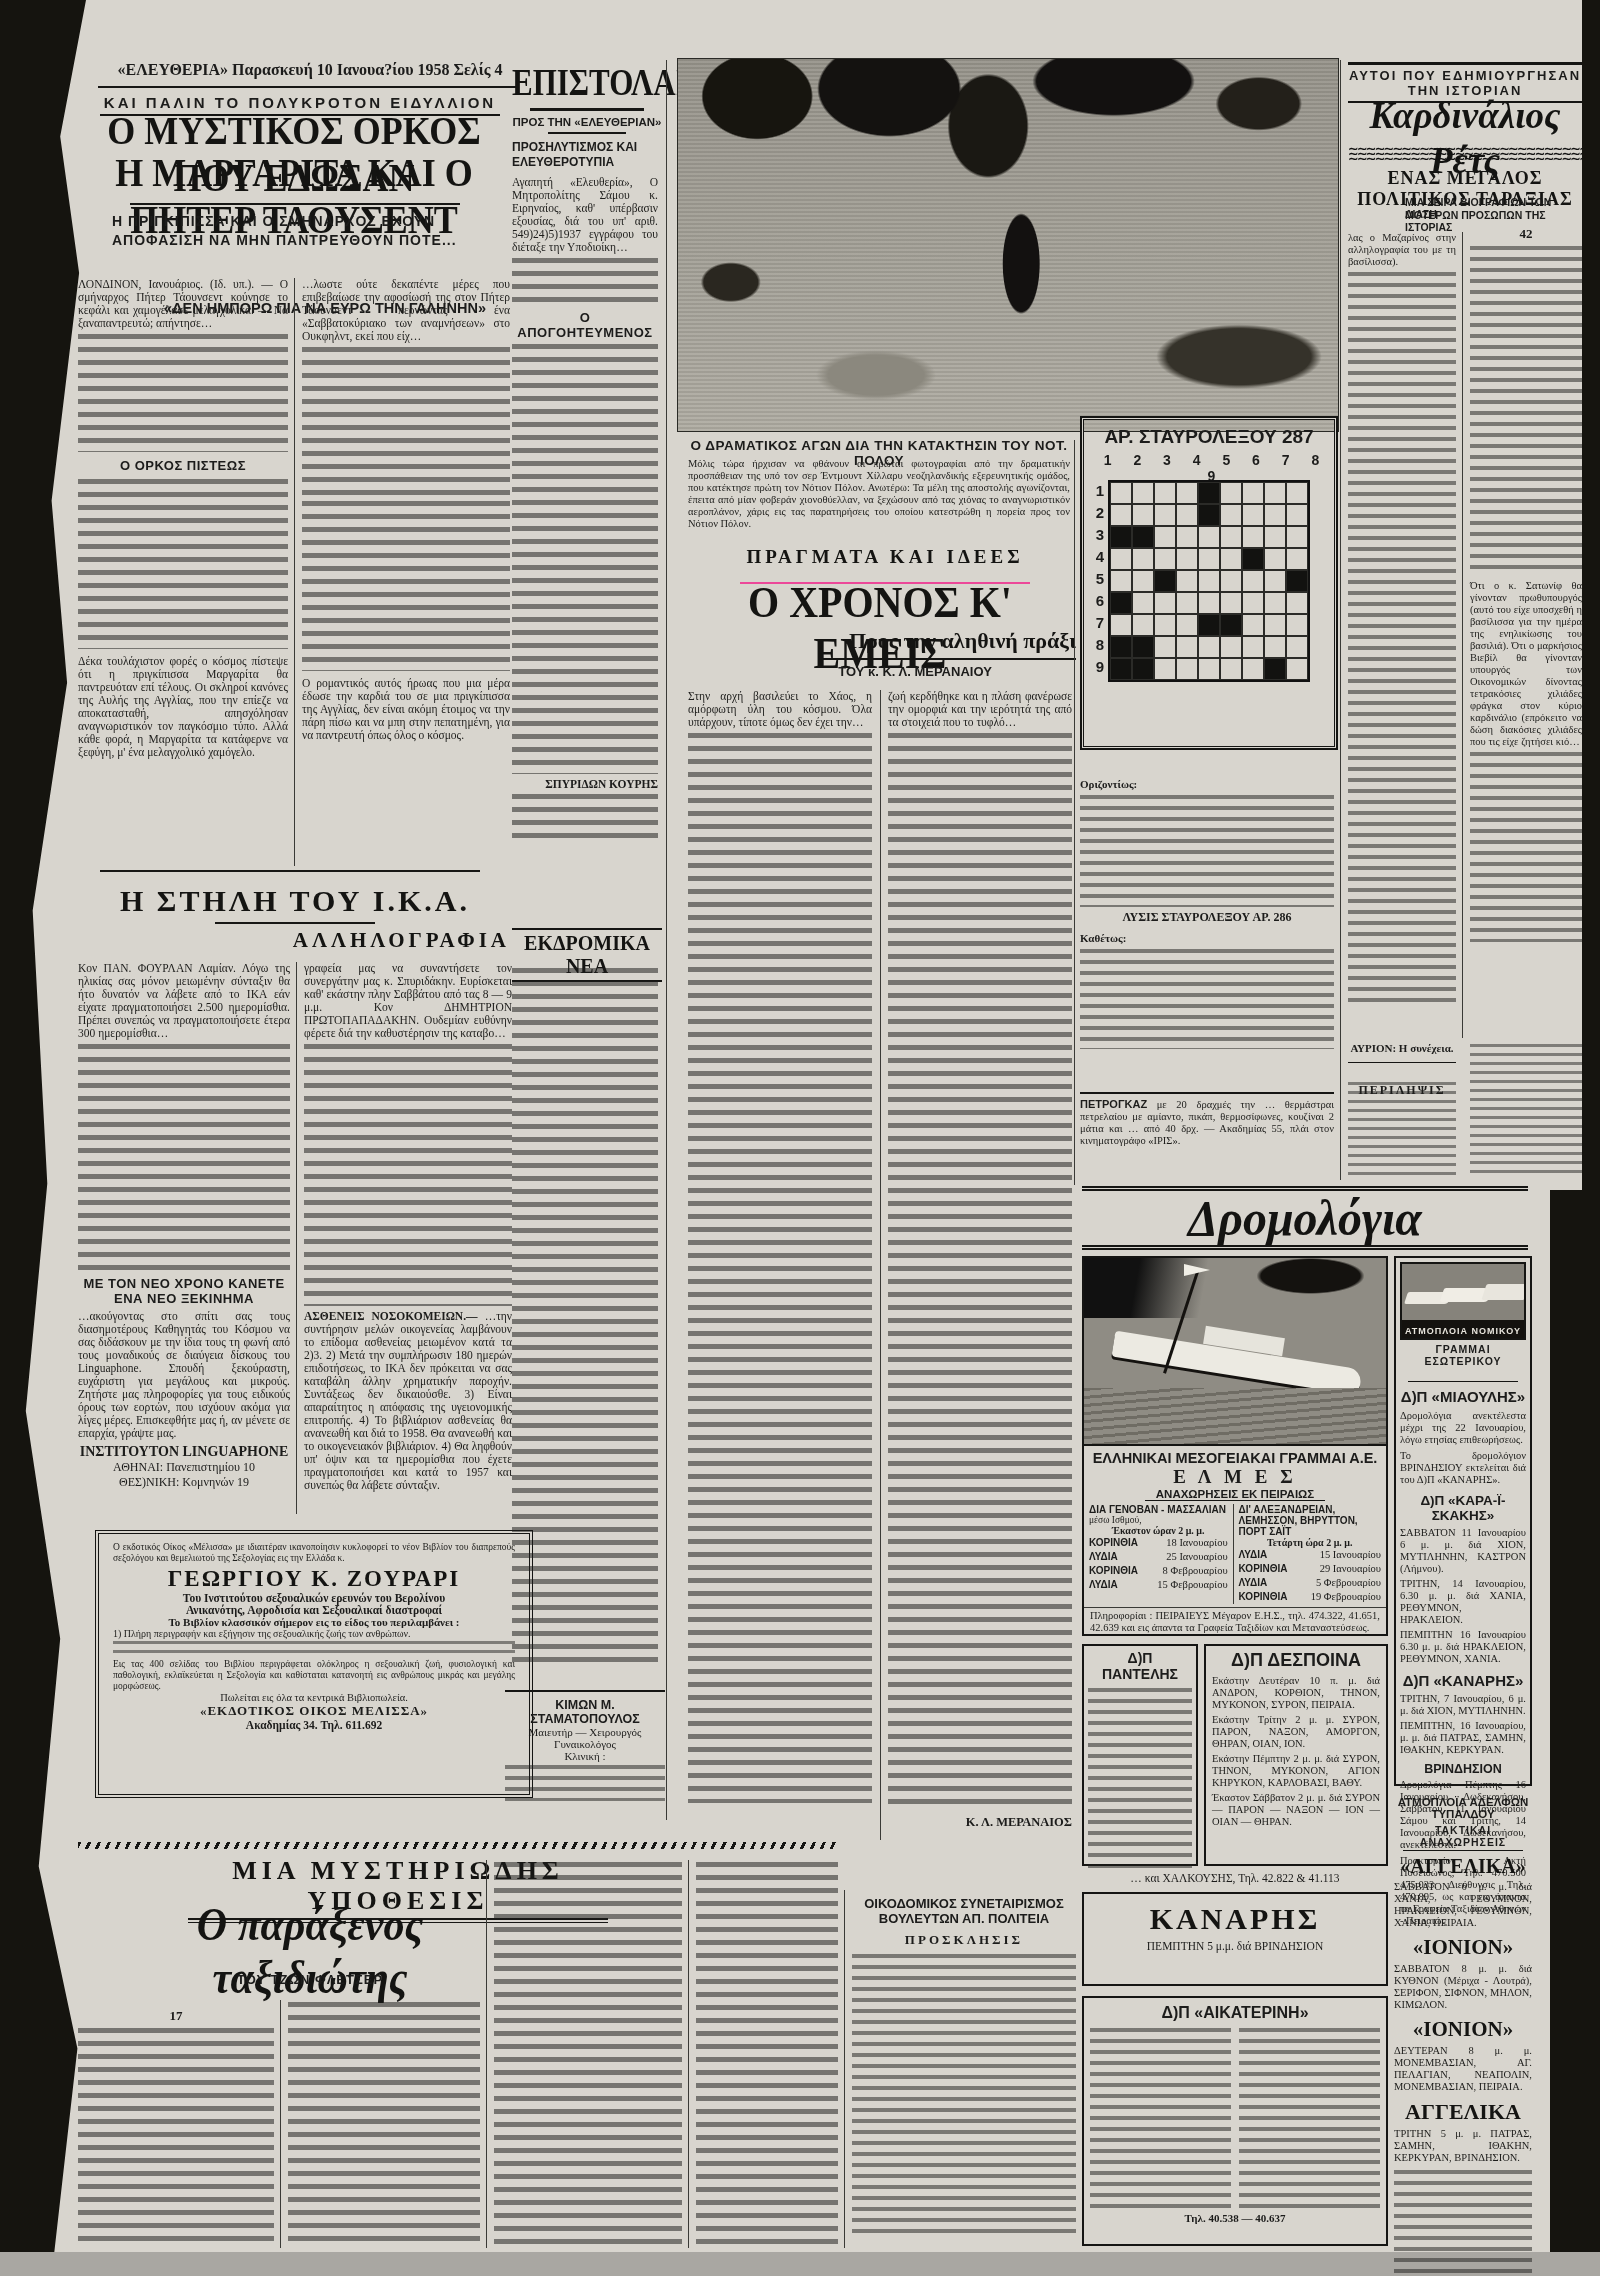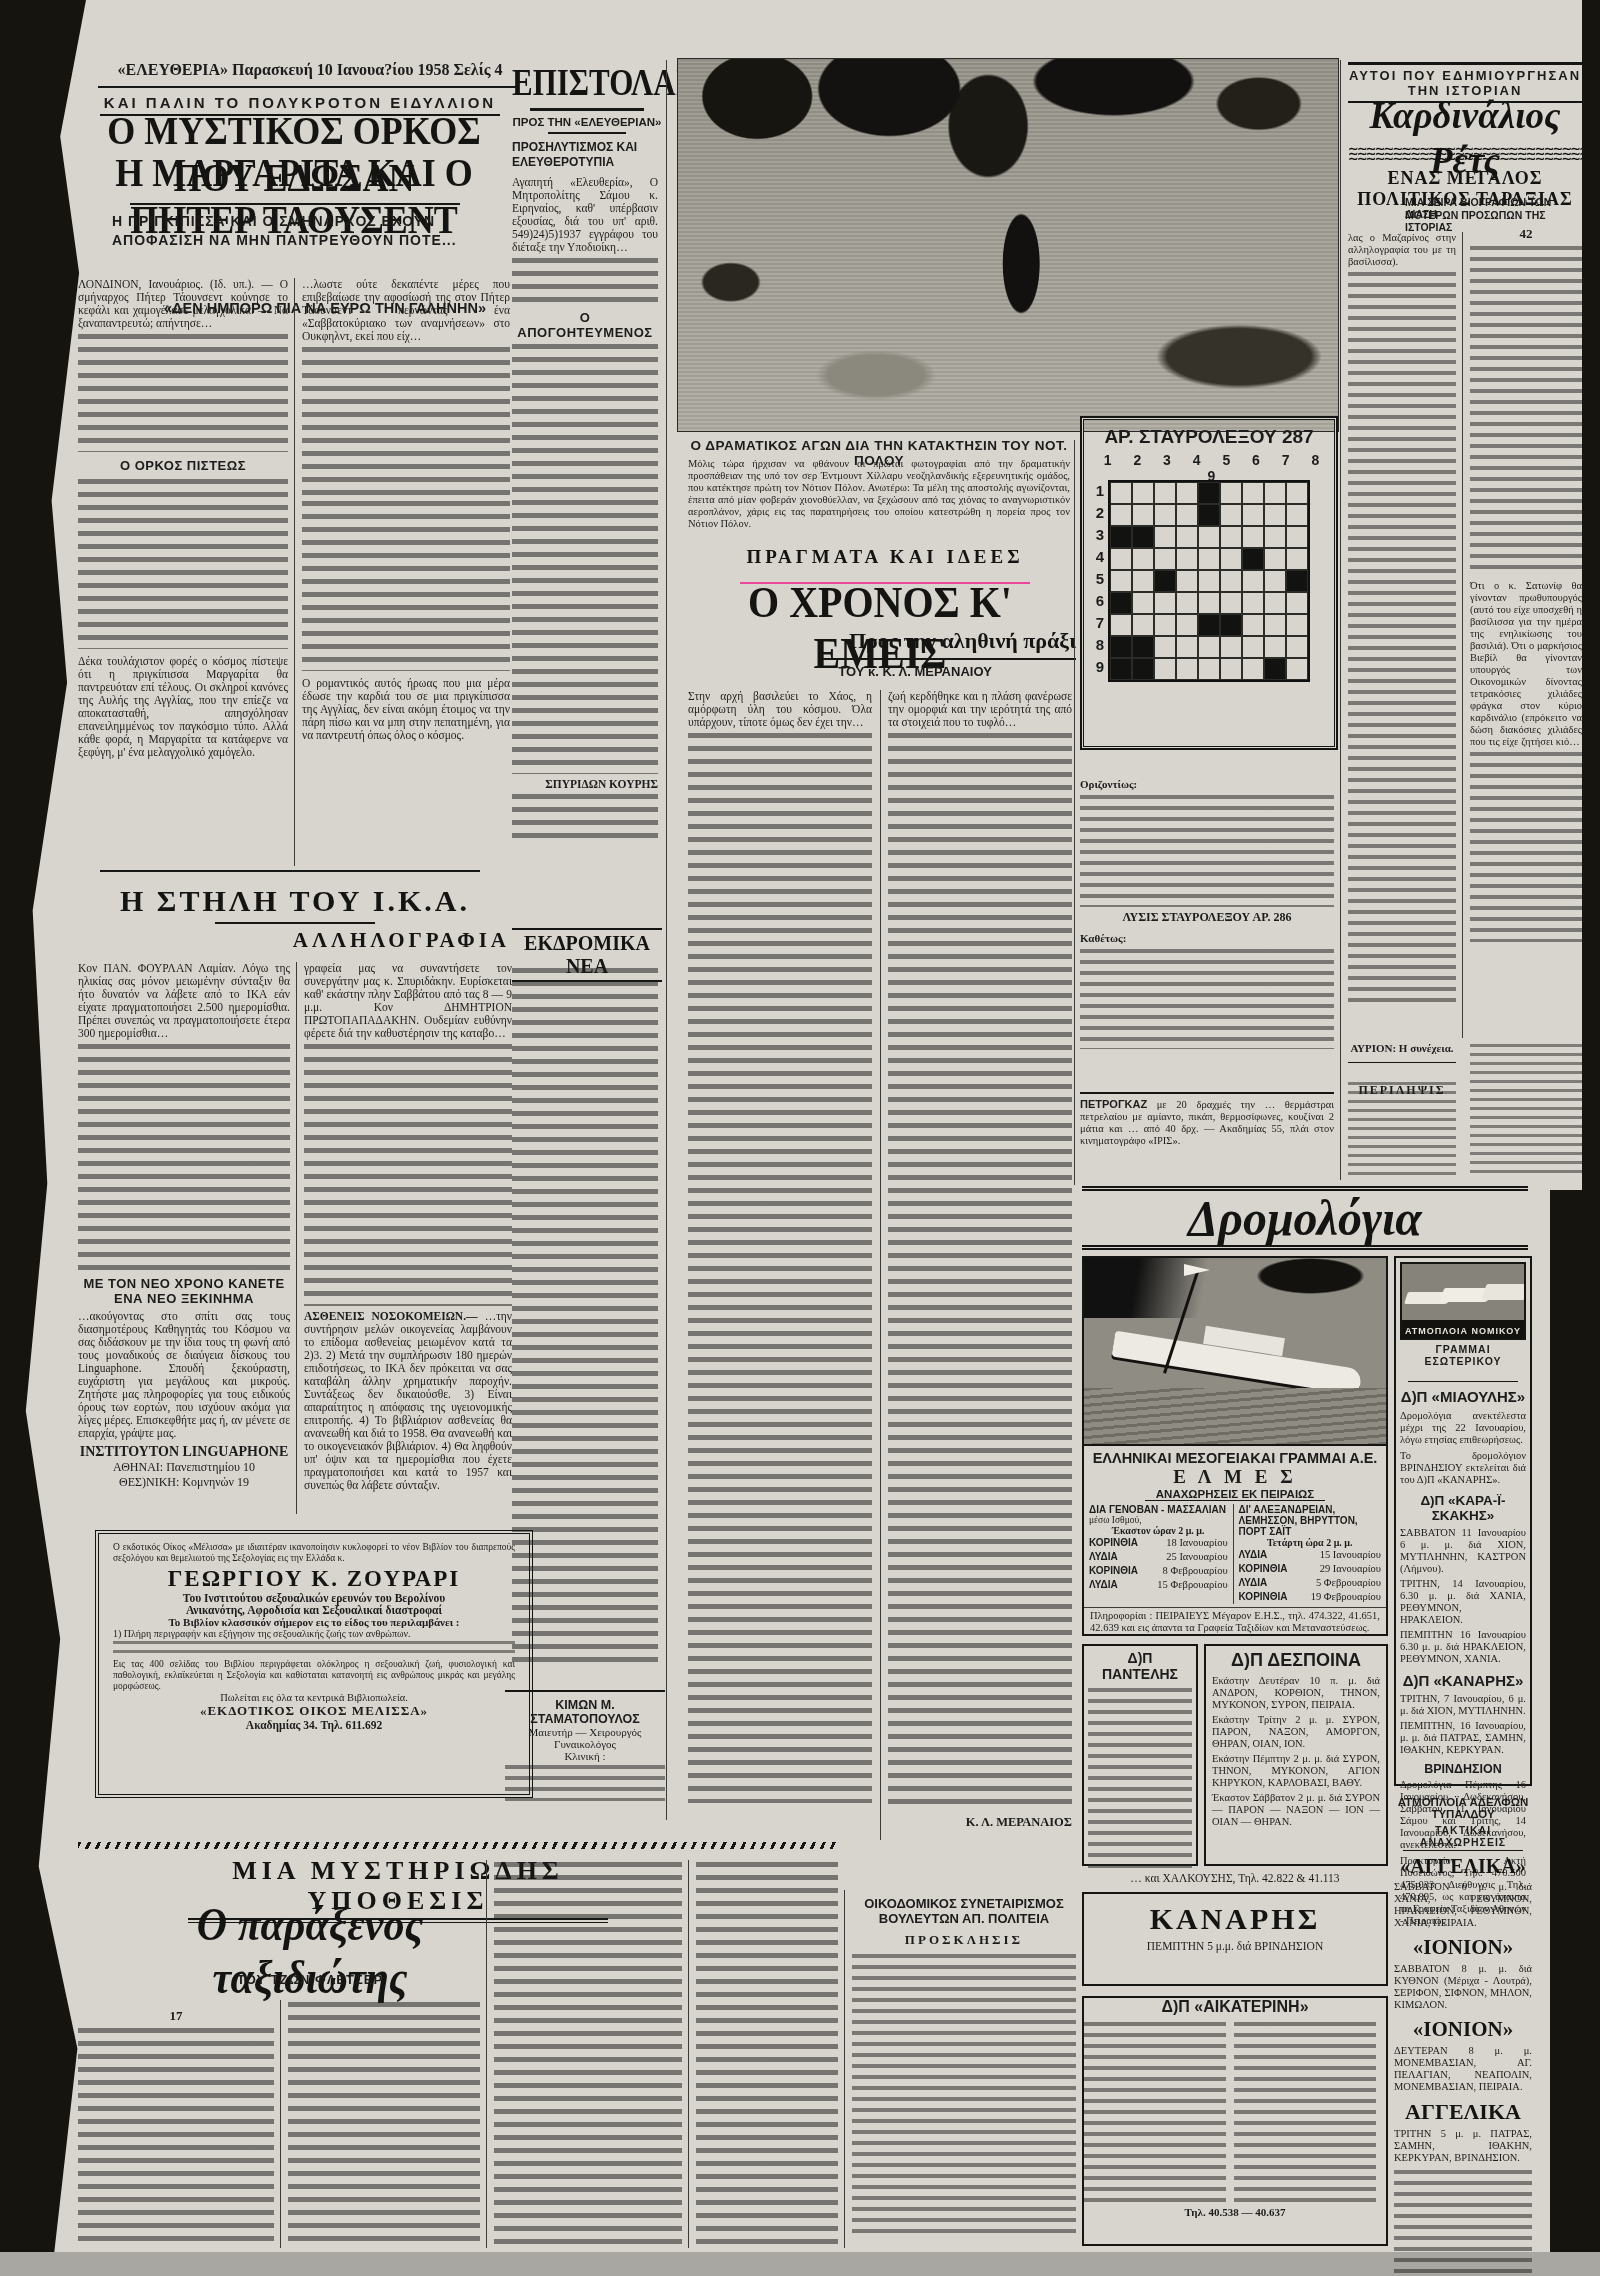--- a/index.html
+++ b/index.html
@@ -62,21 +62,21 @@
   <div class="abs headline center" style="left:70px;top:154px;width:448px;font-size:36px;line-height:42px;transform:scaleY(1.12);">Η ΜΑΡΓΑΡΙΤΑ ΚΑΙ Ο ΠΗΤΕΡ ΤΑΟΥΣΕΝΤ</div>
   <div class="abs rule" style="left:130px;top:203px;width:330px;height:2px;"></div>
   <div class="abs sans bold" style="left:112px;top:212px;width:348px;font-size:14px;line-height:19px;letter-spacing:1px;text-align:left;">Η ΠΡΙΓΚΙΠΙΣΣΑ ΚΑΙ Ο ΣΜΗΝΑΡΧΟΣ ΕΧΟΥΝ ΑΠΟΦΑΣΙΣΗ ΝΑ ΜΗΝ ΠΑΝΤΡΕΥΘΟΥΝ ΠΟΤΕ...</div>
   <div class="abs bold center" style="left:140px;top:252px;width:370px;font-family:'Liberation Sans',sans-serif;font-size:14.5px;margin-top:48px;">«ΔΕΝ ΗΜΠΟΡΩ ΠΙΑ ΝΑ ΕΥΡΩ ΤΗΝ ΓΑΛΗΝΗΝ»</div>
 
   <div class="abs" style="left:78px;top:278px;width:210px;height:588px;">
     <div class="jt">ΛΟΝΔΙΝΟΝ, Ιανουάριος. (Ιδ. υπ.). — Ο σμήναρχος Πήτερ Τάουνσεντ κούνησε το κεφάλι και χαμογέλασε μελαγχολικά. — Να ξαναπαντρευτώ; απήντησε…</div>
     <div class="ft" style="height:118px;margin-top:4px;"></div>
     <div class="crosshead" style="margin:6px 0;">Ο ΟΡΚΟΣ ΠΙΣΤΕΩΣ</div>
     <div class="ft" style="height:170px;margin-bottom:6px;"></div>
-    <div class="jt">Δέκα τουλάχιστον φορές ο κόσμος πίστεψε ότι η πριγκίπισσα Μαργαρίτα θα παντρευόταν επί τέλους. Οι σκληροί κανόνες της Αυλής της Αγγλίας, που την επίεζε να αποκατασταθή, απησχόλησαν επανειλημμένως τον παγκόσμιο τύπο. Αλλά κάθε φορά, η Μαργαρίτα τα κατάφερνε να ξεφύγη, μ' ένα μελαγχολικό χαμόγελο.</div>
+    <div class="jt">Δέκα τουλάχιστον φορές ο κόσμος πίστεψε ότι η πριγκίπισσα Μαργαρίτα θα παντρευόταν επί τέλους. Οι σκληροί κανόνες της Αυλής της Αγγλίας, που την επίεζε να αποκατασταθή, απησχόλησαν αναγνωριστικόν τον παγκόσμιο τύπο. Αλλά κάθε φορά, η Μαργαρίτα τα κατάφερνε να ξεφύγη, μ' ένα μελαγχολικό χαμόγελο.</div>
   </div>
   <div class="abs vrule" style="left:294px;top:278px;height:588px;"></div>
   <div class="abs" style="left:302px;top:278px;width:208px;height:588px;">
     <div class="jt">…λωστε ούτε δεκαπέντε μέρες που επιβεβαίωσε την αφοσίωσή της στον Πήτερ Τάουνσεντ περνώντας ένα «Σαββατοκύριακο των αναμνήσεων» στο Ουκφηλντ, εκεί που είχ…</div>
     <div class="ft" style="height:150px;margin:4px 0;"></div>
     <div class="ft" style="height:170px;margin-bottom:6px;"></div>
     <div class="jt">Ο ρομαντικός αυτός ήρωας που μια μέρα έδωσε την καρδιά του σε μια πριγκίπισσα της Αγγλίας, δεν είναι ακόμη έτοιμος να την πάρη πίσω και να μπη στην πεπατημένη, για να παντρευτή όπως όλος ο κόσμος.</div>
   </div>
   <div class="abs rule" style="left:100px;top:870px;width:380px;height:2px;"></div>
 
@@ -415,21 +415,21 @@
     <div class="jt-sm" style="margin-top:3px;">Εκάστην Πέμπτην 2 μ. μ. διά ΣΥΡΟΝ, ΤΗΝΟΝ, ΜΥΚΟΝΟΝ, ΑΓΙΟΝ ΚΗΡΥΚΟΝ, ΚΑΡΛΟΒΑΣΙ, ΒΑΘΥ.</div>
     <div class="jt-sm" style="margin-top:3px;">Έκαστον Σάββατον 2 μ. μ. διά ΣΥΡΟΝ — ΠΑΡΟΝ — ΝΑΞΟΝ — ΙΟΝ — ΟΙΑΝ — ΘΗΡΑΝ.</div>
   </div>
   <div class="abs center" style="left:1082px;top:1872px;width:306px;font-size:11.5px;">… και ΧΑΛΚΟΥΣΗΣ, Τηλ. 42.822 &amp; 41.113</div>
 
   <div class="abs boxed" style="left:1082px;top:1892px;width:306px;height:94px;box-sizing:border-box;">
     <div class="center headline" style="font-size:30px;letter-spacing:3px;margin-top:8px;">ΚΑΝΑΡΗΣ</div>
     <div class="center" style="font-size:11.5px;margin-top:4px;">ΠΕΜΠΤΗΝ 5 μ.μ. διά ΒΡΙΝΔΗΣΙΟΝ</div>
   </div>
 
-  <div class="abs boxed" style="left:1082px;top:1996px;width:306px;height:250px;box-sizing:border-box;">
+  <div class="abs boxed" style="left:1082px;top:1996px;width:306px;height:250px;box-sizing:border-box;padding:6px;">
     <div class="center bold sans" style="font-size:16px;">Δ)Π «ΑΙΚΑΤΕΡΙΝΗ»</div>
     <div style="display:flex;gap:8px;margin-top:6px;">
       <div class="ft-sm" style="width:142px;height:180px;"></div>
       <div class="ft-sm" style="width:142px;height:180px;"></div>
     </div>
     <div class="center bold" style="font-size:11px;margin-top:4px;">Τηλ. 40.538 — 40.637</div>
   </div>
 
   <div class="abs zig" style="left:78px;top:1842px;width:762px;height:7px;"></div>
   <div class="abs" style="left:188px;top:1856px;width:420px;">

